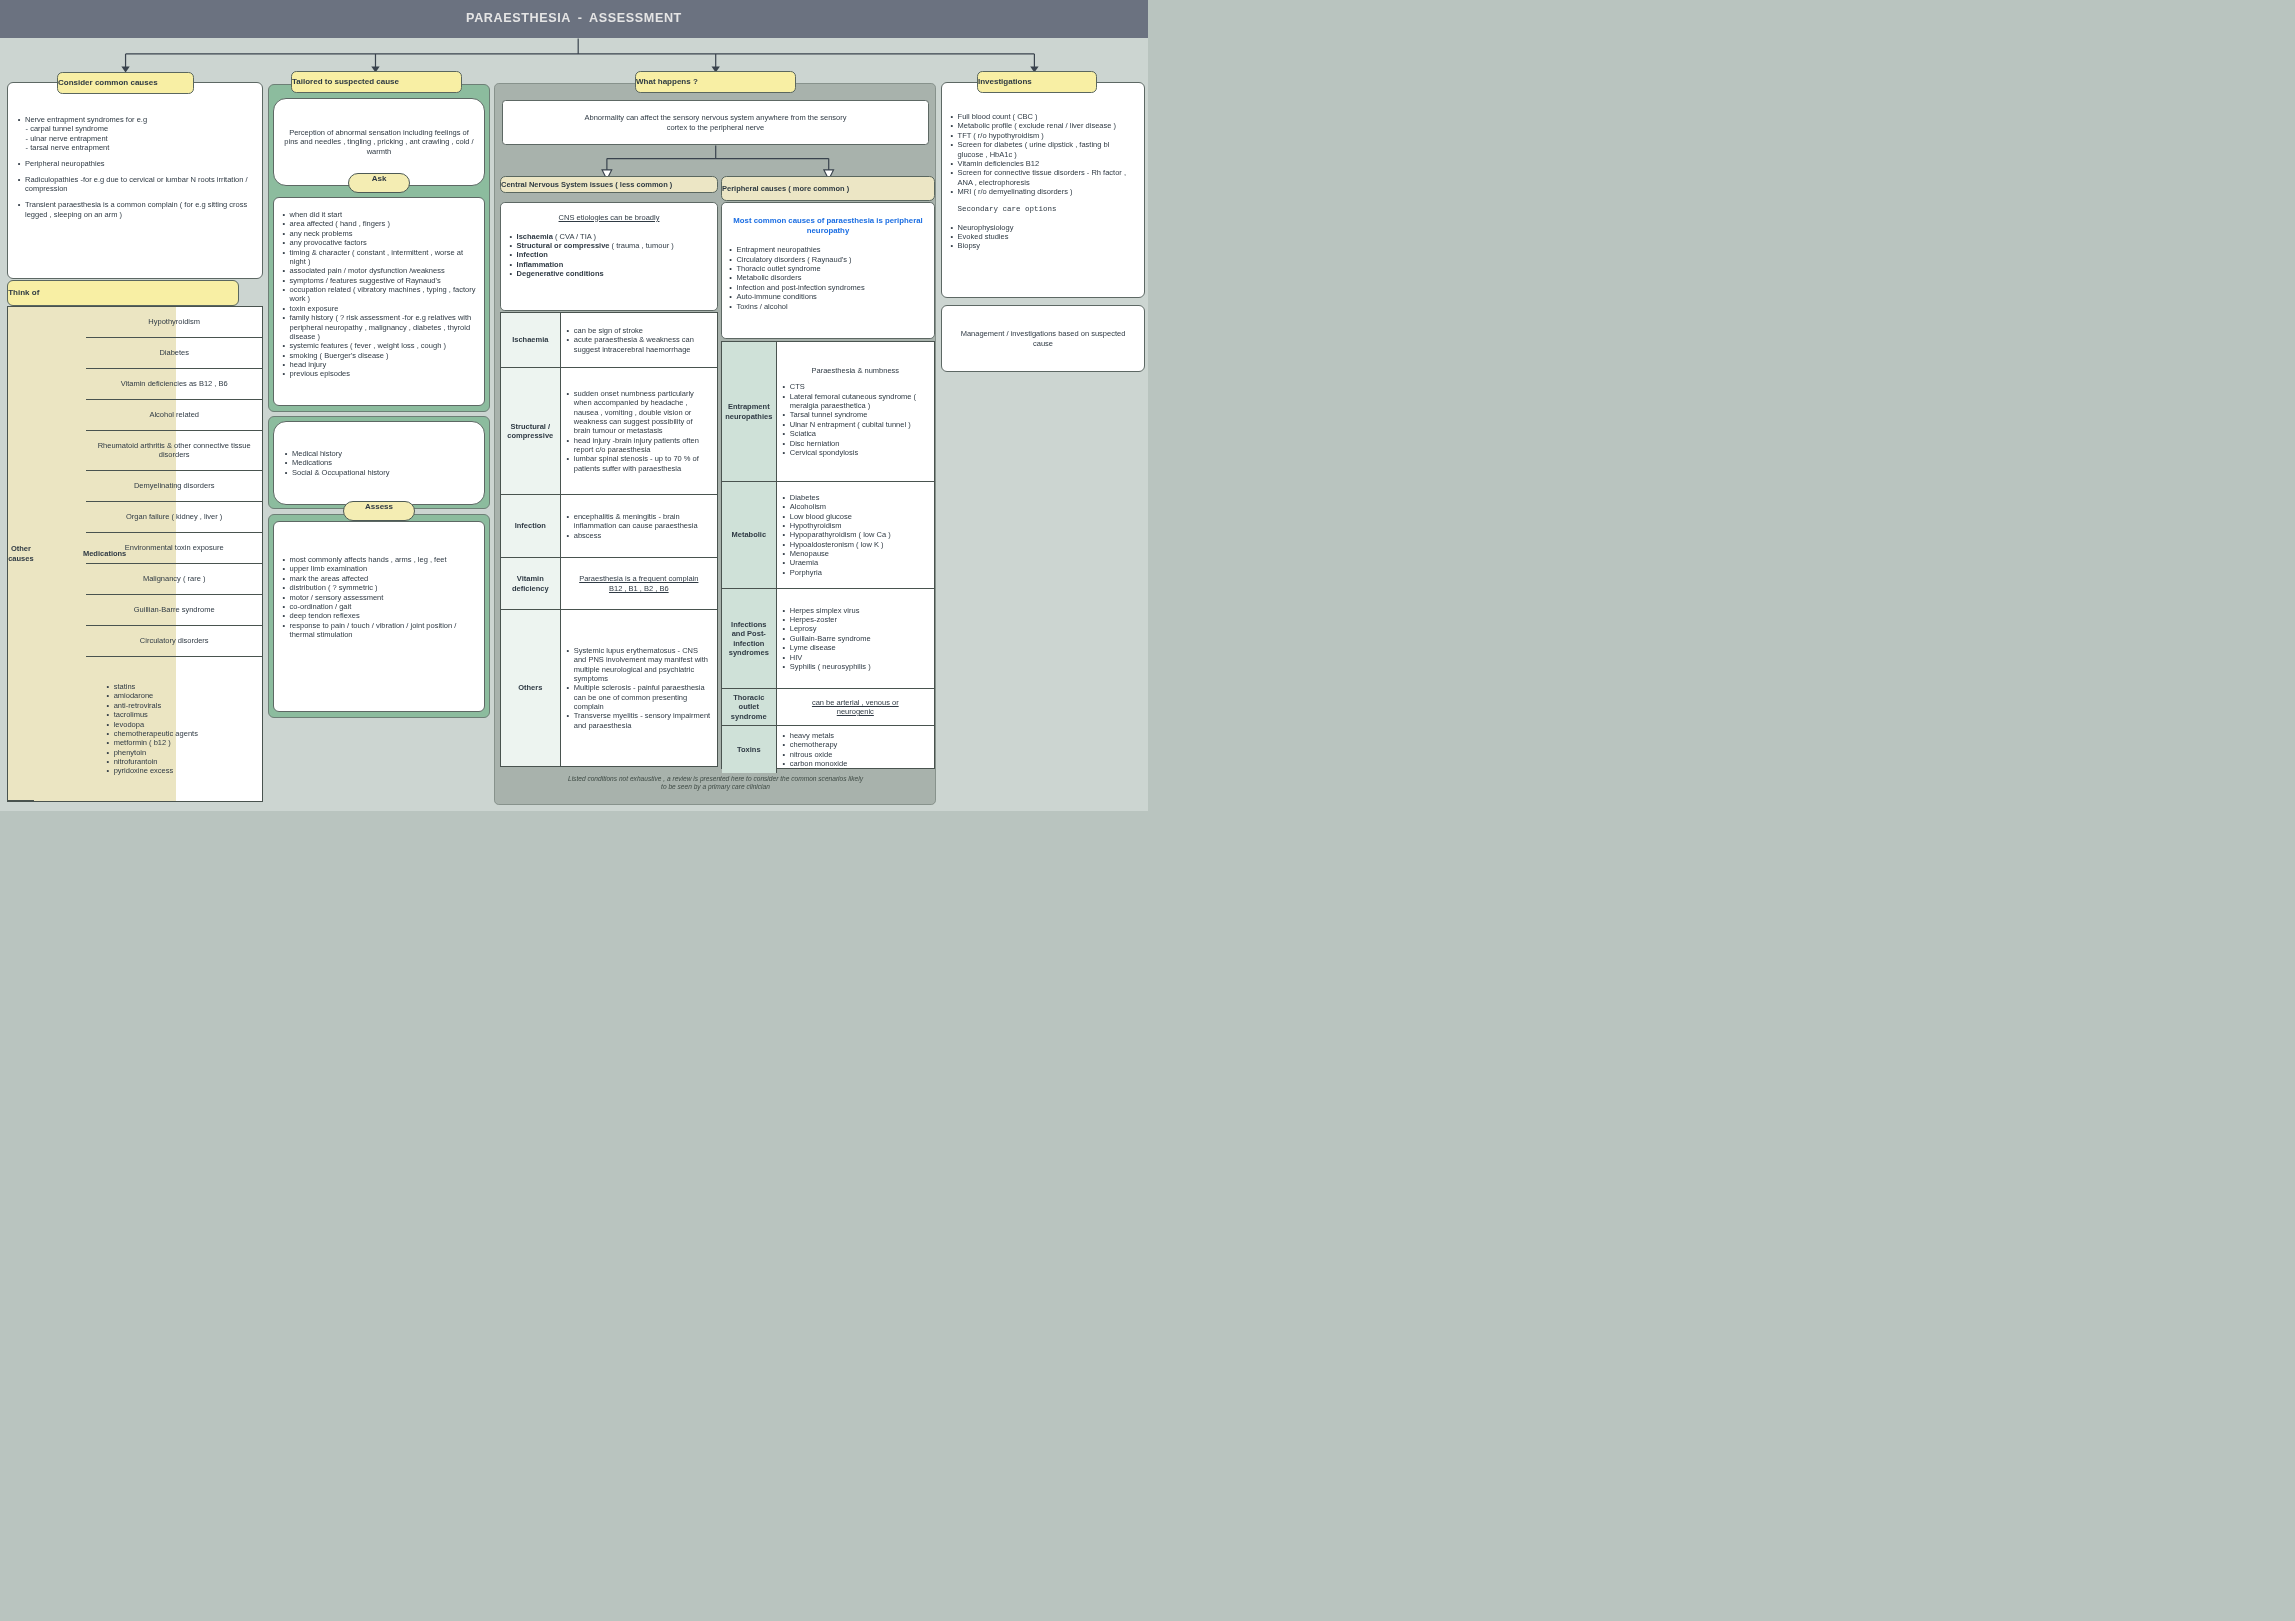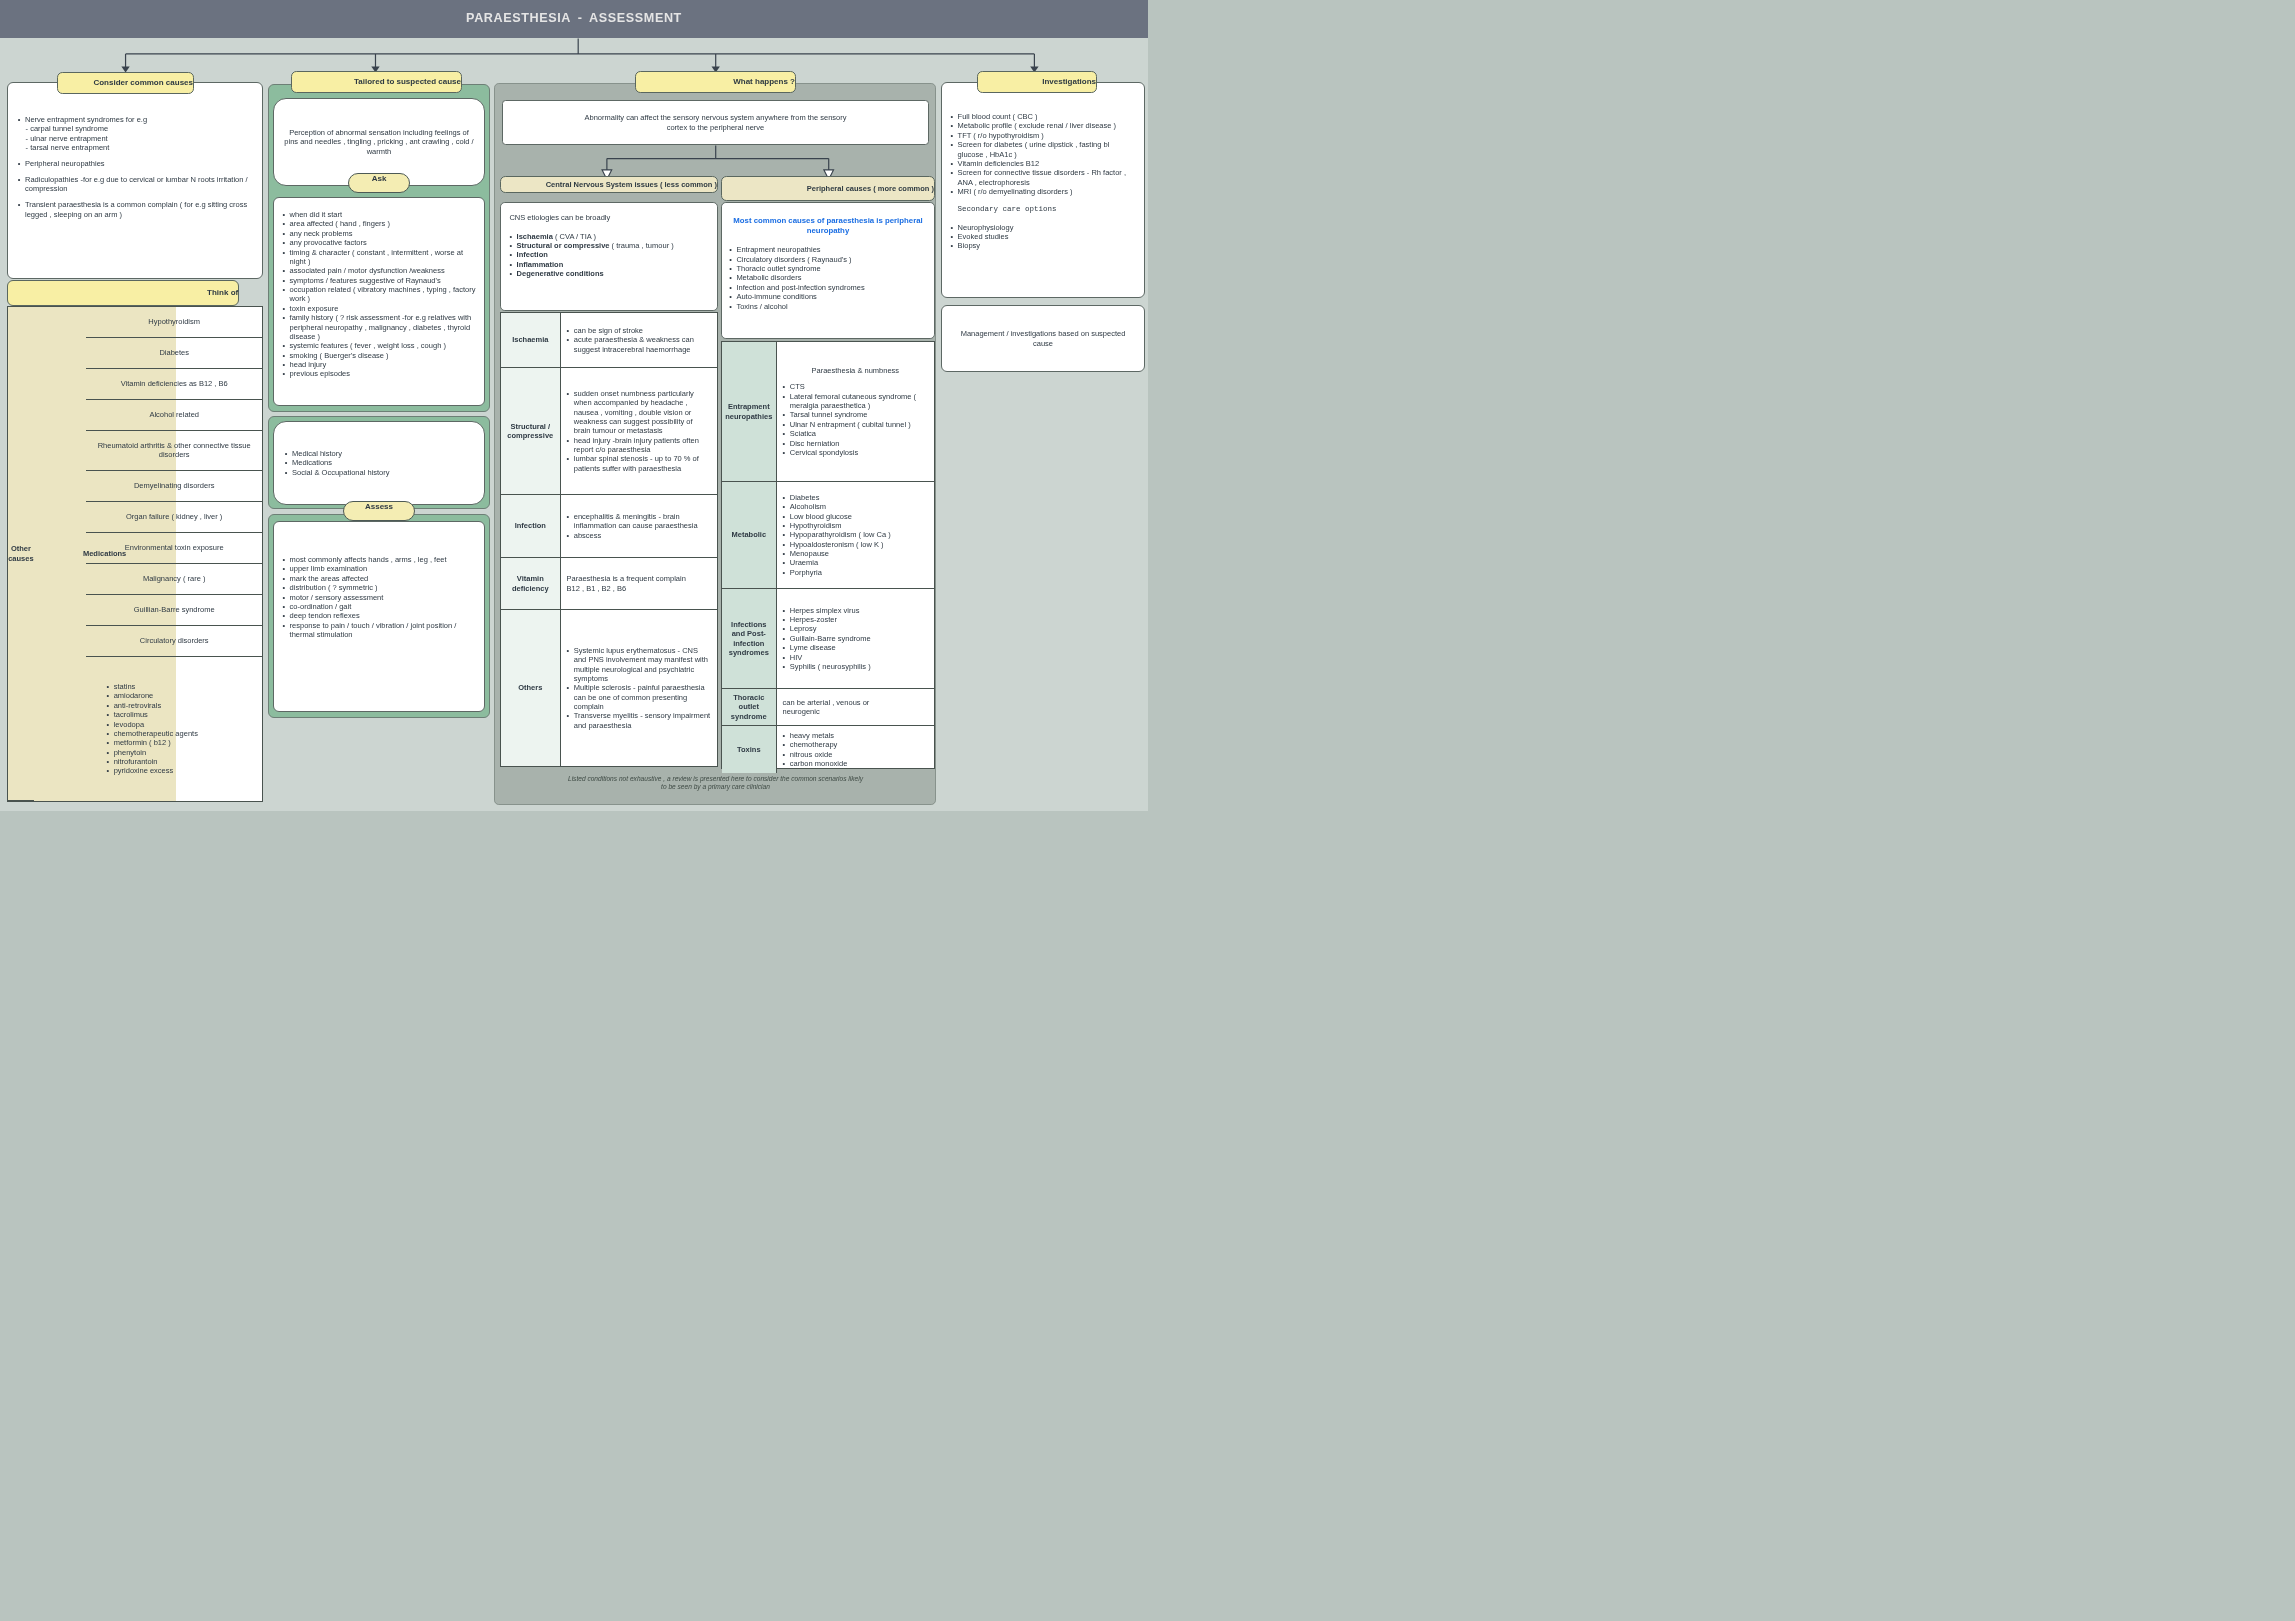--- a/index.html
+++ b/index.html
@@ -4,36 +4,36 @@
 <style>
   html,body{margin:0;padding:0;background:#b9c4bf;}
   .page{position:relative;width:1148px;height:811px;background:#ccd5d1;
         font-family:"Liberation Sans","DejaVu Sans",sans-serif;color:#2f3a44;
         font-size:7.5px;line-height:1.25;overflow:hidden;}
   .abs{position:absolute;box-sizing:border-box;}
   .titlebar{left:0;top:0;width:1148px;height:38px;background:#6b7280;
             display:flex;align-items:center;justify-content:center;z-index:2;}
   .titlebar span{color:#e5e5e5;font-weight:bold;font-size:12.6px;letter-spacing:0.6px;word-spacing:3px;}
   .yh{background:#f8efa4;border:1px solid #5a675f;border-radius:5.4px;z-index:6;
-      display:flex;align-items:center;justify-content:flex-end;text-align:center;
+      display:flex;align-items:center;justify-content:flex-start;text-align:center;
       font-weight:bold;font-size:8px;color:#2e3a42;}
   .wbox{background:#fff;border:0.8px solid #5d6864;border-radius:6px;z-index:3;}
   .gpanel{background:#8cbc9e;border:0.8px solid #6d7f76;border-radius:6px;z-index:2;}
   .dpanel{background:#a8b2ac;border:0.8px solid #87928c;border-radius:4.8px;z-index:1;}
   .pill{background:#f4edb3;border:0.9px solid #4d5a55;border-radius:10.8px;z-index:7;
         display:flex;justify-content:center;font-weight:bold;font-size:8px;}
   .connectors{left:0;top:0;z-index:4;pointer-events:none;}
   .blist{display:flex;flex-direction:column;}
   .li{display:flex;align-items:flex-start;}
   .li .dot{flex:0 0 7.2px;text-align:left;}
   .li .tx{flex:1 1 auto;}
   .li.sub{padding-left:7.8px;}
   .gapped .li:not(.sub){margin-top:6.6px;}
   .gapped .li:first-child{margin-top:0;}
-  .center{text-align:left;}
+  .center{text-align:center;text-decoration:underline;}
   .pre{white-space:pre-line;}
   
   .ttable{display:flex;background:#fff;border:0.8px solid #49534f;z-index:3;}
   .lcol{width:77px;display:flex;flex-direction:row;border-right:0.8px solid #49534f;border-radius:26px;}
   .lcell{background:#ebe5c2;display:flex;align-items:center;justify-content:center;
          font-weight:bold;text-align:center;white-space:pre-line;}
   .lcell.first{flex:1 1 auto;border-bottom:0.8px solid #49534f;}
   .lcell.last{flex:0 0 142px;}
   .rcol{flex:1 1 auto;display:flex;flex-direction:column;}
   .rcell{flex:1 1 auto;display:flex;align-items:center;justify-content:center;

